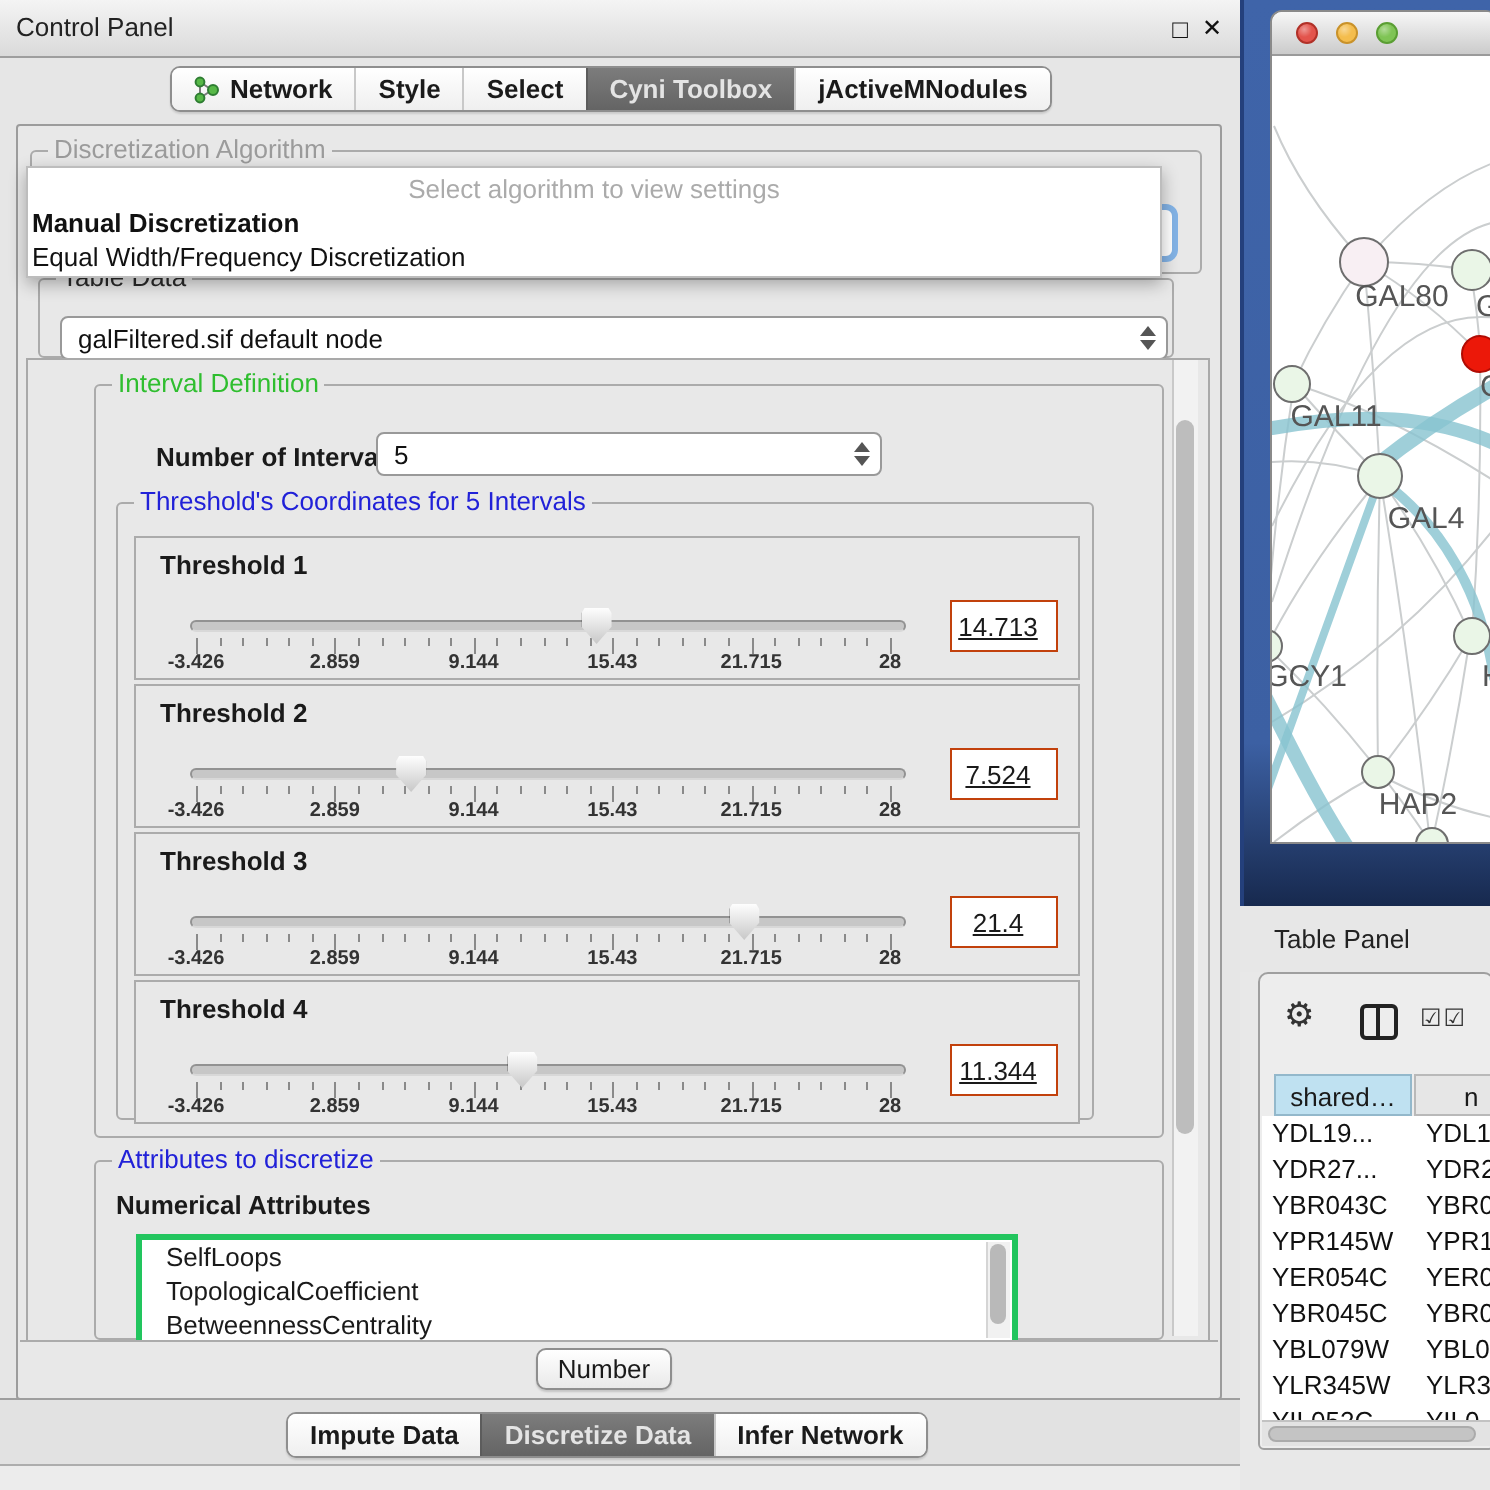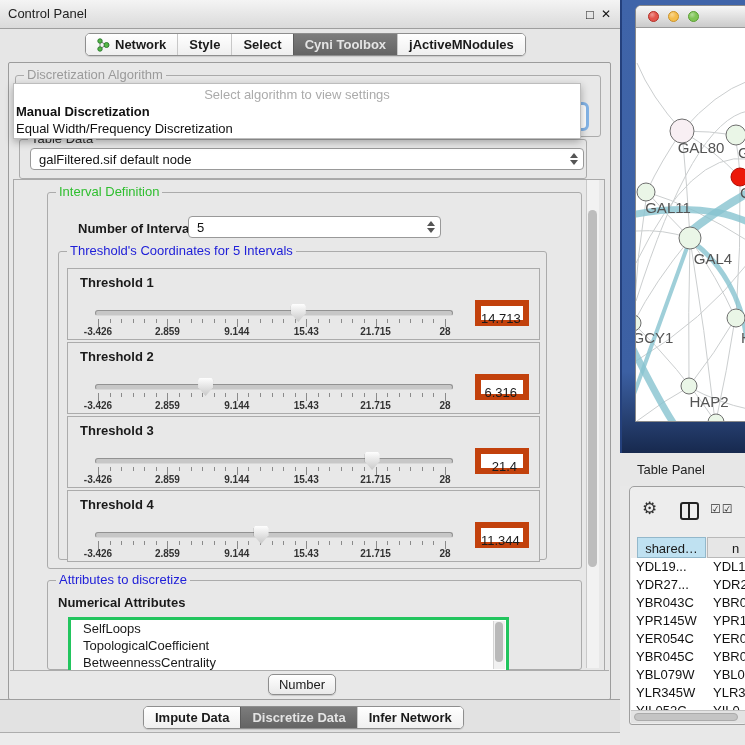--- a/index.html
+++ b/index.html
@@ -51,22 +51,22 @@
   .track{position:absolute;left:27px;top:41px;width:356px;height:4px;background:#C7C7C7;
          border:1px solid #929292;border-bottom-color:#D8D8D8;border-radius:3px;}
   .thumb{position:absolute;top:35px;width:15px;height:18px;
          background:linear-gradient(#FEFEFE,#C8C8C8);
          clip-path:polygon(10% 0,90% 0,100% 14%,100% 52%,50% 100%,0 52%,0 14%);
          filter:drop-shadow(0 0 1px rgba(0,0,0,.65));}
   .tick{position:absolute;width:1px;background:#8A8A8A;}
   .ticklab{position:absolute;top:57px;width:46px;margin-left:-23px;text-align:center;
            font-size:10px;font-weight:bold;color:#333;}
   .valbox{position:absolute;left:407px;top:31px;width:54px;height:26px;background:#fff;
-          border:6px solid #c2410c;font-size:13px;line-height:26px;text-align:right;
-          padding-right:6px;box-sizing:border-box;}
+          border:1px solid #c2410c;font-size:13px;line-height:26px;text-align:center;
+          padding-right:6px;box-sizing:border-box;text-decoration:underline;}
   
   .attrlist{position:absolute;background:#fff;border:3px solid #22c55e;overflow:hidden;}
   .attrlist .it{padding-left:12px;font-size:13px;line-height:17px;color:#1a1a1a;white-space:nowrap;}
   .attrsb{position:absolute;right:1px;top:1px;width:11px;bottom:1px;background:#F1F1F1;border-left:1px solid #D5D5D5;}
   .attrsb .th{position:absolute;left:1px;top:1px;width:8px;height:40px;background:#B9B9B9;border-radius:4px;}
   .applystrip{position:absolute;left:1px;top:607px;width:599px;height:28px;border-top:1px solid #ABABAB;background:#E8E8E8;}
   .btn{position:absolute;border:1px solid #8E8E8E;border-radius:5px;background:linear-gradient(#FFFFFF,#E9E9E9);
        font-size:13px;text-align:center;box-shadow:0 1px 1px rgba(0,0,0,.15);}
   .bstrip{position:absolute;left:0;top:699px;width:620px;height:32px;background:#E2E2E2;
           border-top:1px solid #9E9E9E;border-bottom:1px solid #ADADAD;}
@@ -142,21 +142,21 @@
       <div class="focusring" style="left:16px;top:39px;width:558px;height:23px;"></div>
 
       <div class="popup" id="algo-popup">
         <div class="ph">Select algorithm to view settings</div>
       <div class="opt" style="top: 19px; font-weight: bold;">Manual Discretization</div>
           <div class="opt" style="top: 36px;">Equal Width/Frequency Discretization</div>
         </div>
 
       <div class="grp" style="left:10px;top:76px;width:566px;height:38px;">
         <span class="gt" style="color:#2a2a2a;">Table Data</span>
-        <div class="combo" style="left:10px;top:8px;width:544px;height:20px;">
+        <div class="combo" style="left:10px;top:18px;width:544px;height:20px;">
           <span>galFiltered.sif default node</span>
           <span class="spin"></span>
         </div>
       </div>
 
       <div class="scrollarea">
 
         <div class="grp" style="left:33px;top:12px;width:533px;height:375px;">
           <span class="gt green">Interval Definition</span>
 
@@ -246,21 +246,21 @@
                   <div class="tick" style="left: 307.6px; top: 50px; height: 8px;"></div>
                   <div class="ticklab" style="left: 307.6px;">21.715</div>
                   <div class="tick" style="left: 319.167px; top: 50px; height: 4px;"></div>
                   <div class="tick" style="left: 330.733px; top: 50px; height: 4px;"></div>
                   <div class="tick" style="left: 342.3px; top: 50px; height: 4px;"></div>
                   <div class="tick" style="left: 353.867px; top: 50px; height: 4px;"></div>
                   <div class="tick" style="left: 365.433px; top: 50px; height: 4px;"></div>
                   <div class="tick" style="left: 377px; top: 50px; height: 8px;"></div>
                   <div class="ticklab" style="left: 377px;">28</div>
                   <div class="thumb" style="left: 130.069px;"></div>
-                  <div class="valbox">6.316</div>
+                  <div class="valbox">7.524</div>
                 </div>
                 <div class="tpanel" style="top: 164px;">
                   <div class="lb">Threshold 3</div>
                   <div class="track"></div>
                   <div class="tick" style="left: 30px; top: 50px; height: 8px;"></div>
                   <div class="ticklab" style="left: 30px;">-3.426</div>
                   <div class="tick" style="left: 41.5667px; top: 50px; height: 4px;"></div>
                   <div class="tick" style="left: 53.1333px; top: 50px; height: 4px;"></div>
                   <div class="tick" style="left: 64.7px; top: 50px; height: 4px;"></div>
                   <div class="tick" style="left: 76.2667px; top: 50px; height: 4px;"></div>

